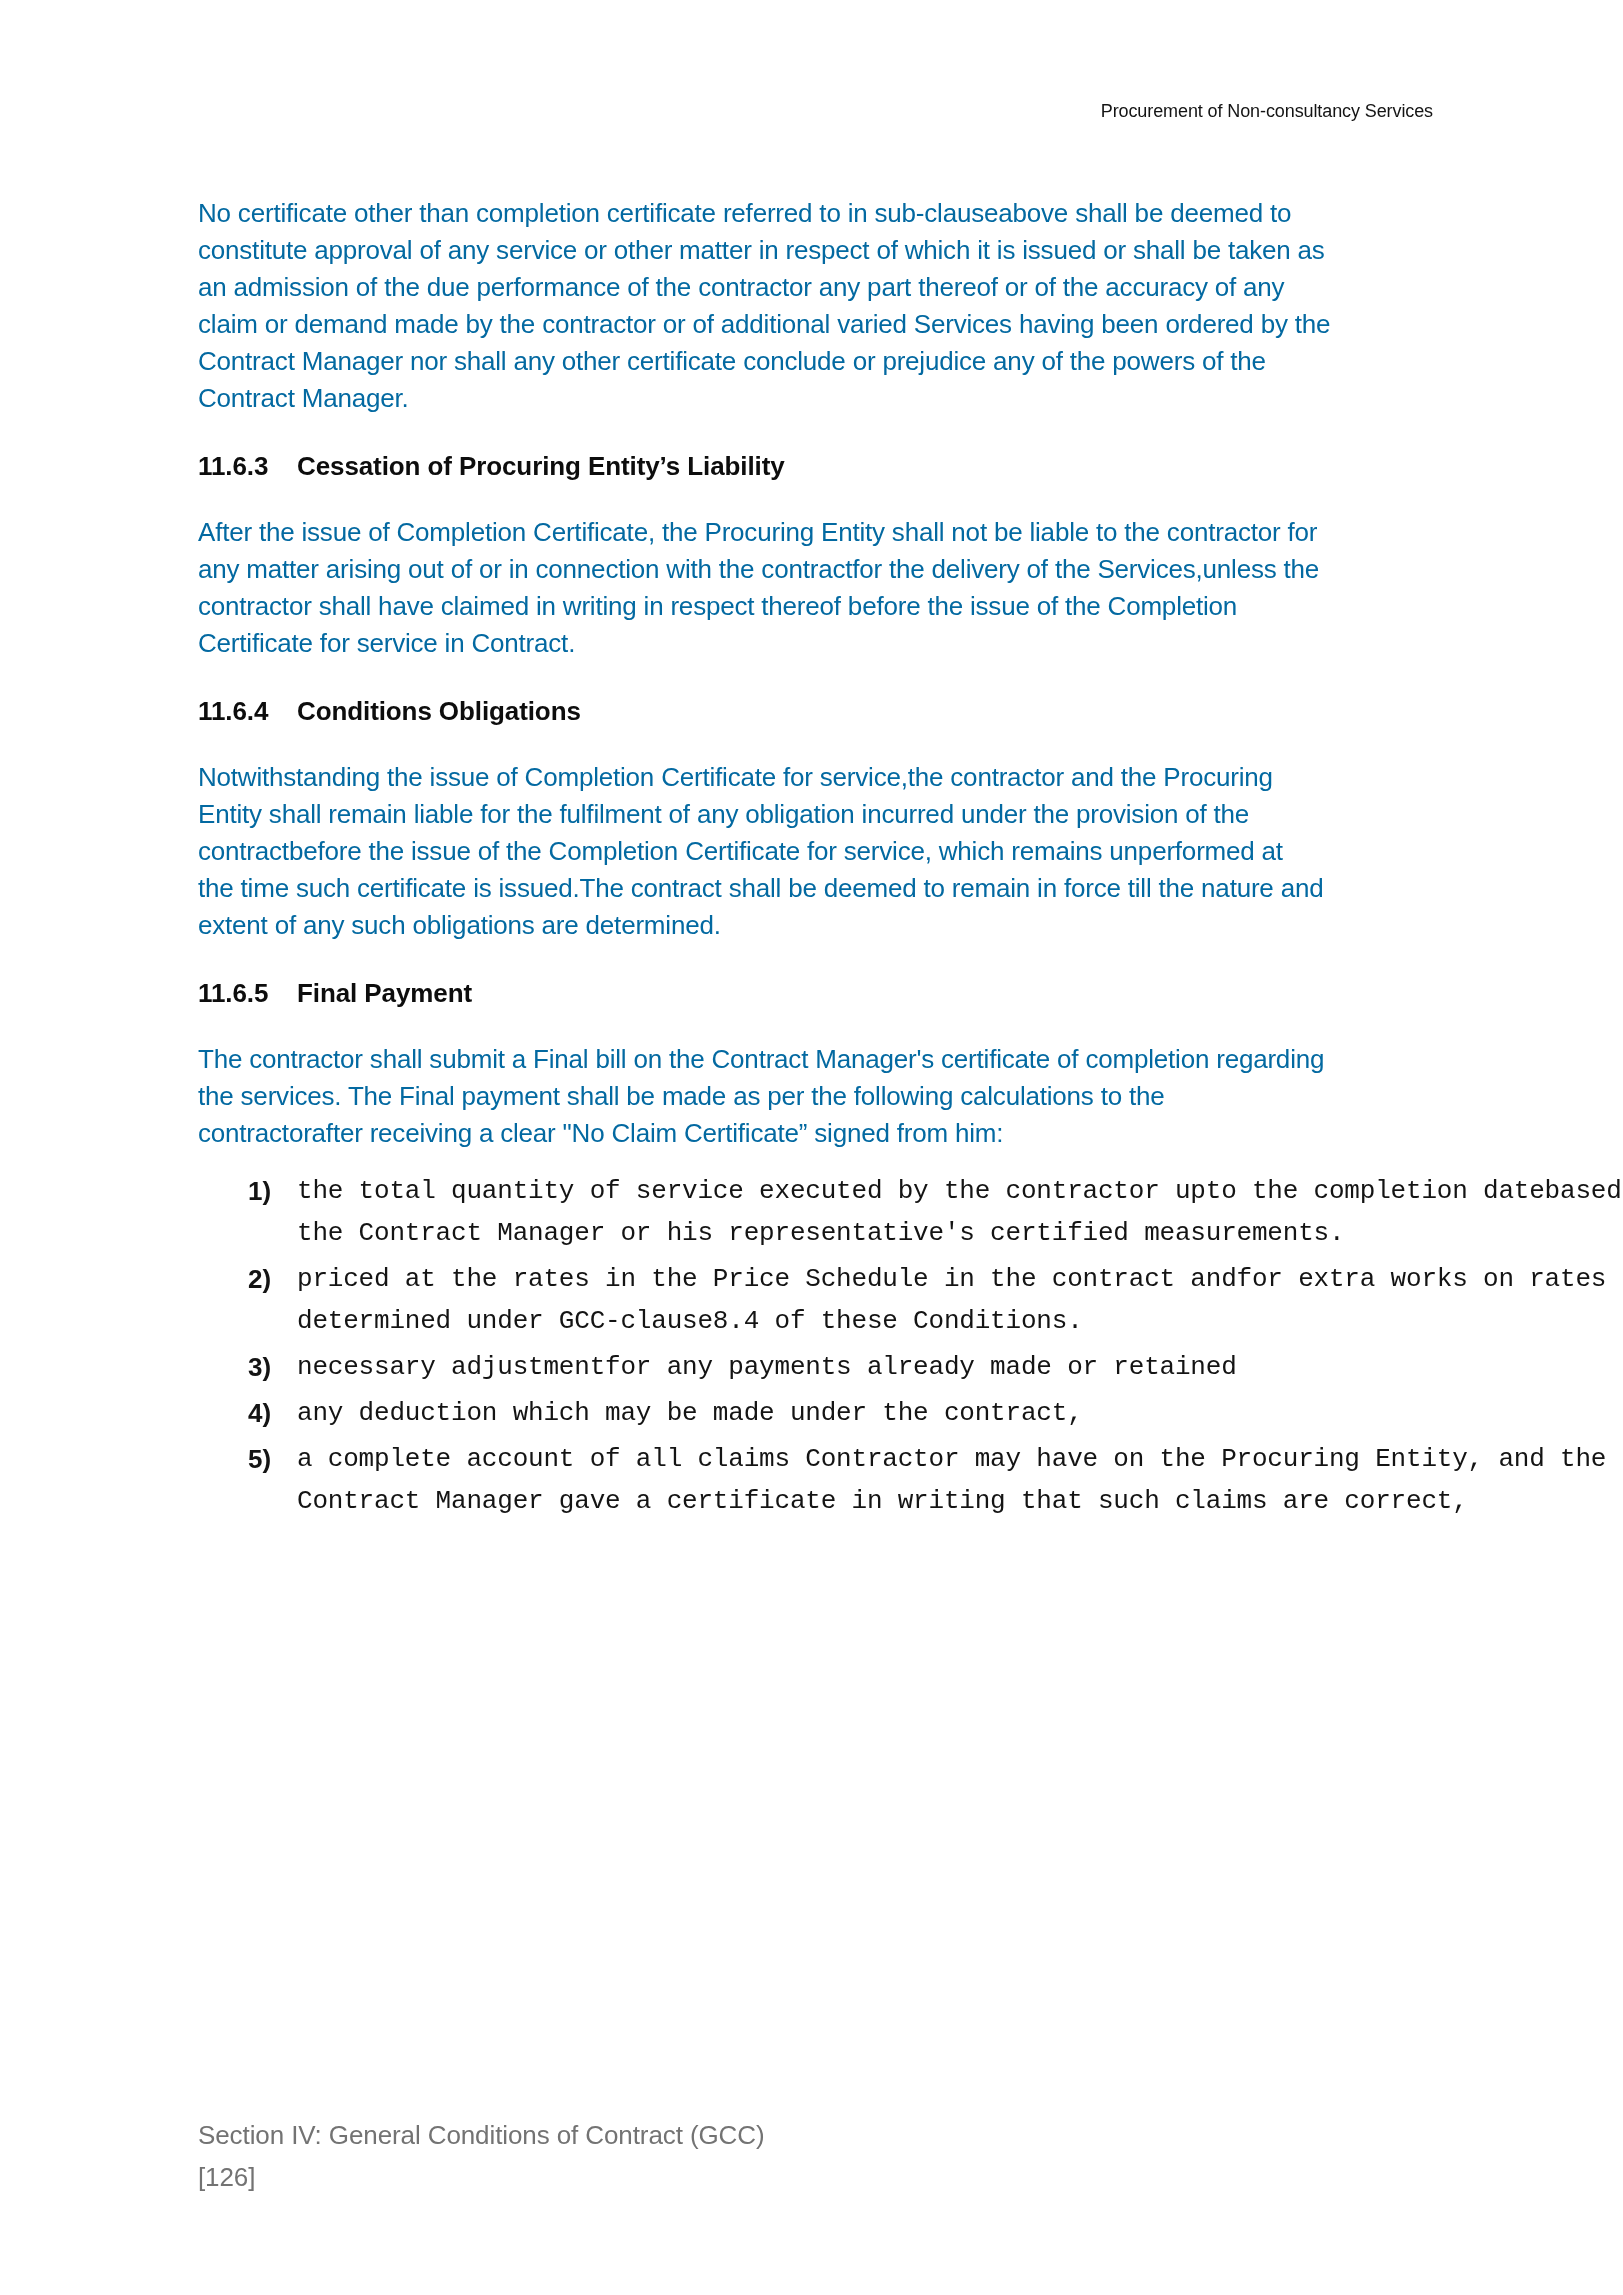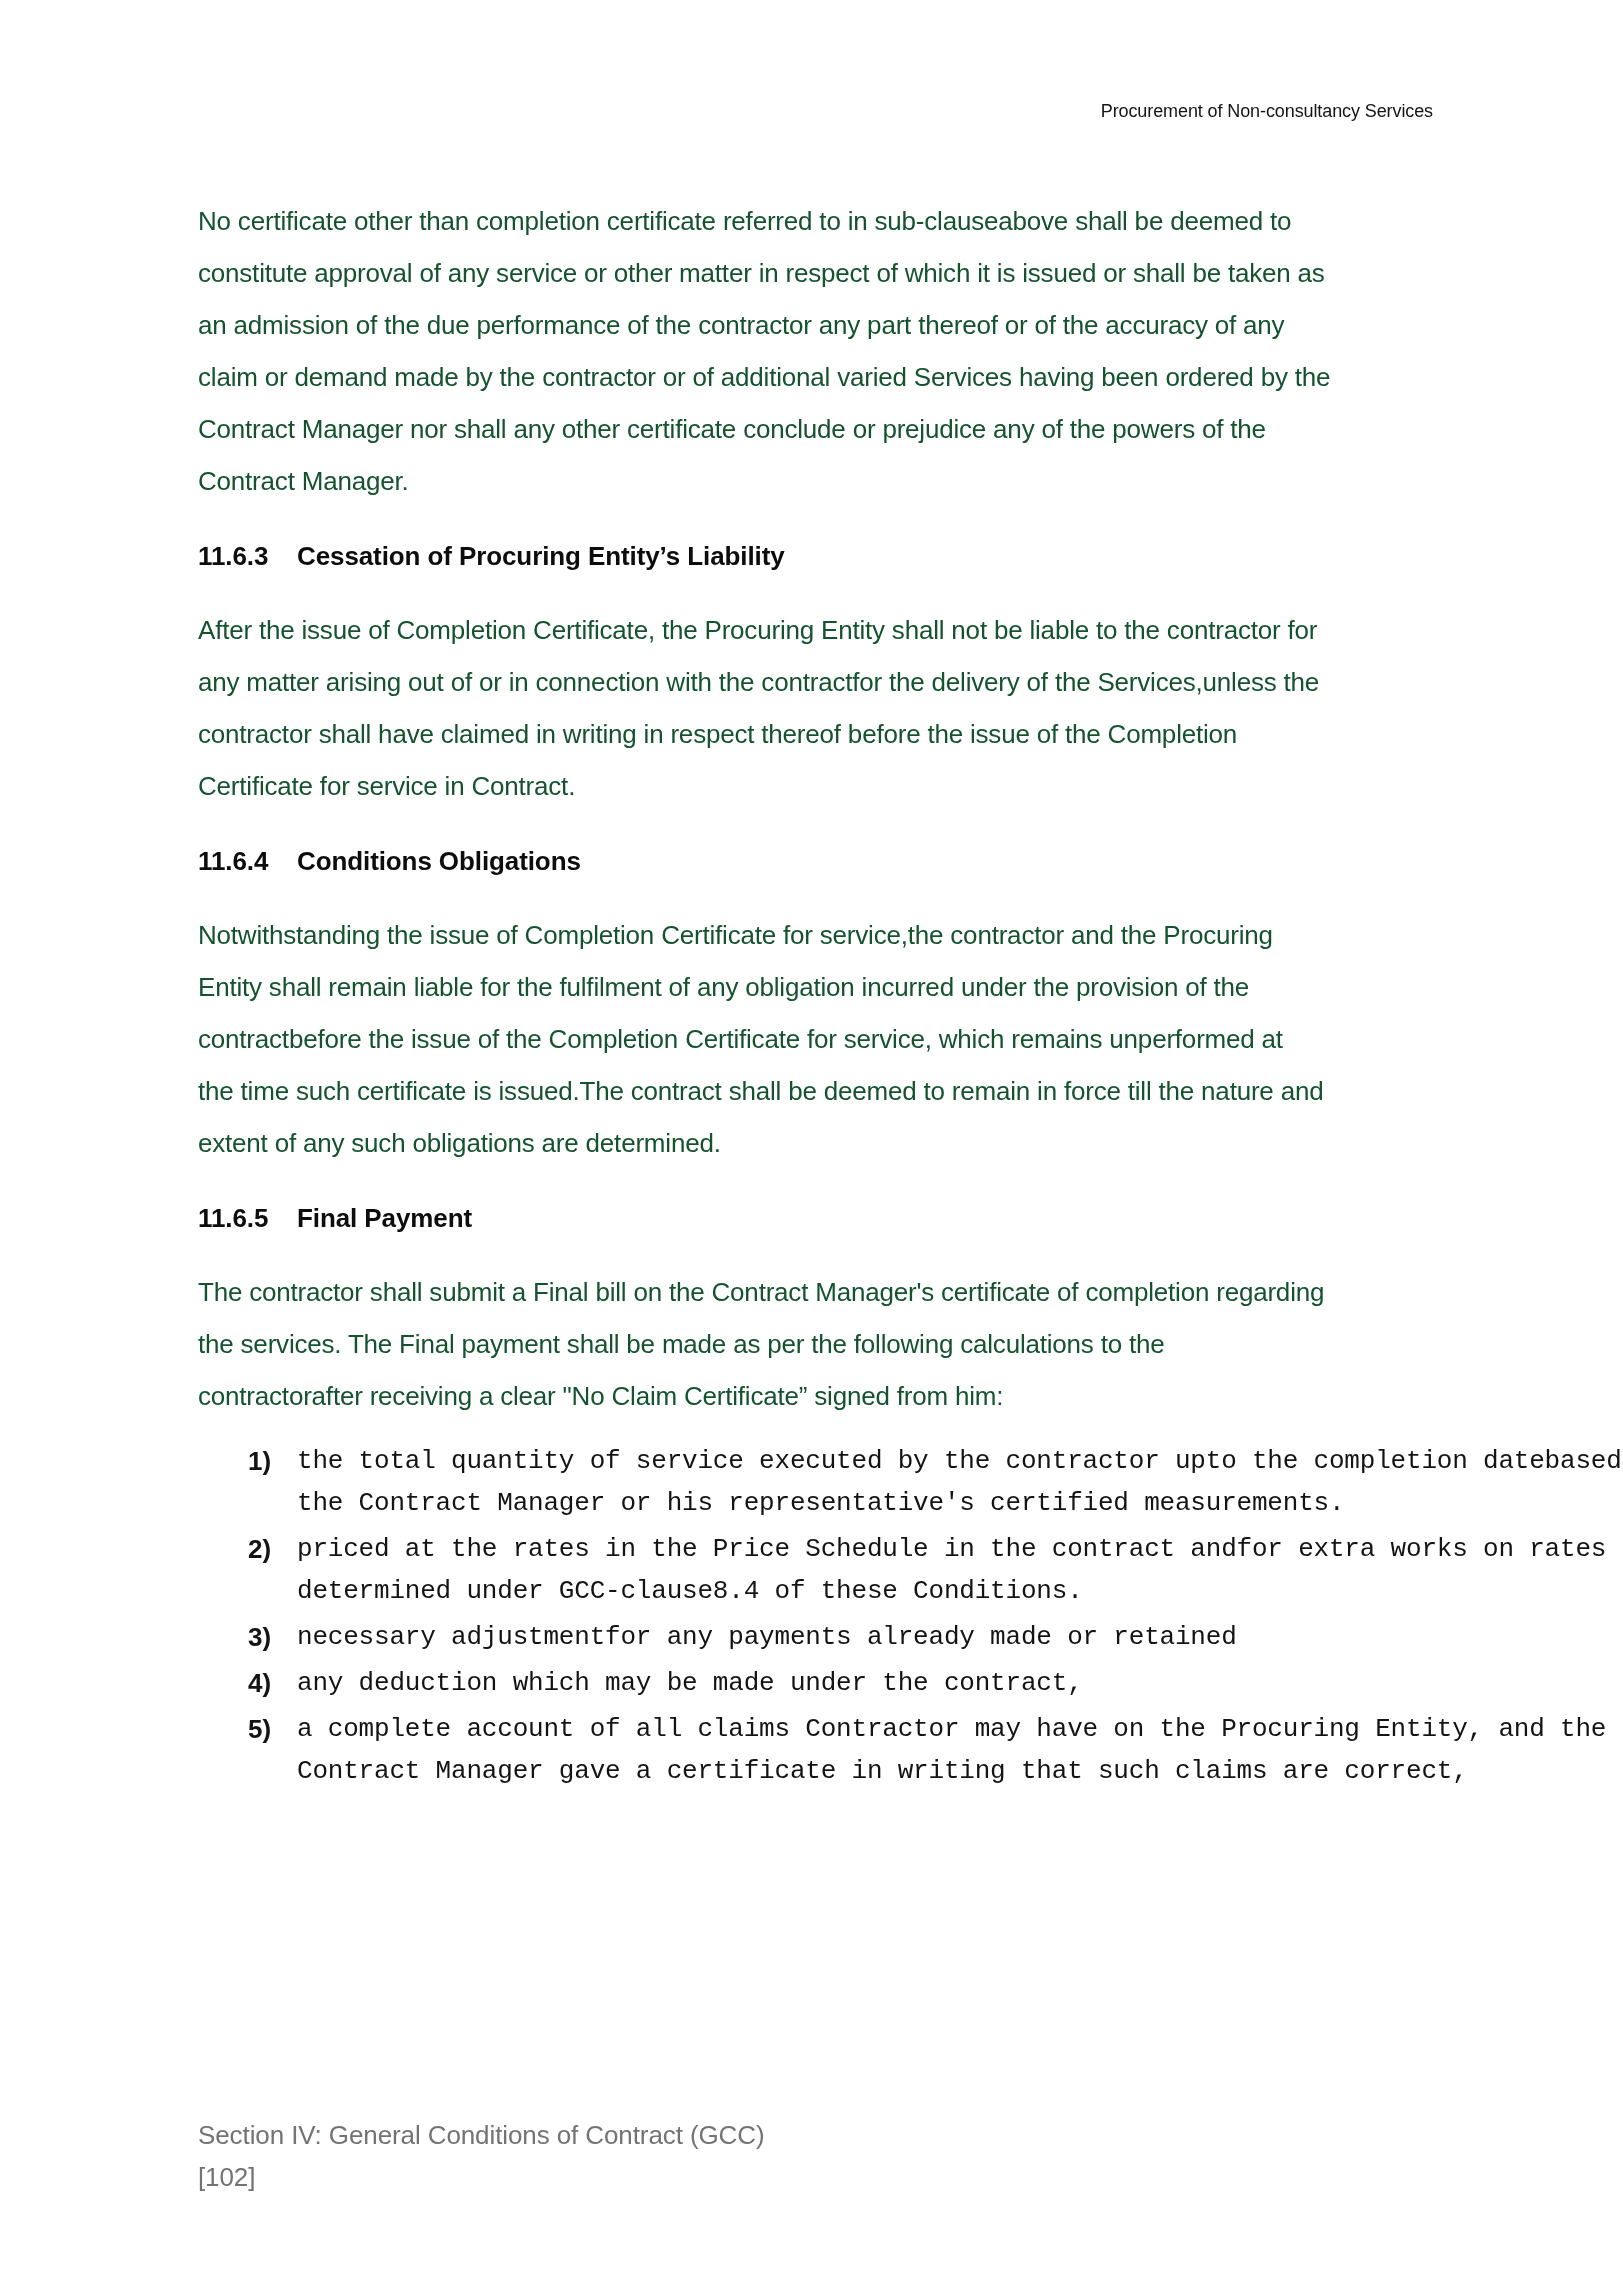--- a/index.html
+++ b/index.html
@@ -28,25 +28,25 @@
     color: #141414;
   }
   .content {
     position: absolute;
     top: 195px;
     left: 198px;
     width: 1256px;
   }
   .para {
     font-size: 26px;
-    line-height: 52px;
+    line-height: 37px;
     letter-spacing: -0.2px;
     white-space: pre;
     margin: 0 0 27.5px 0;
-    color: #14532d;
+    color: #0369a1;
   }
   .sec-heading {
     display: flex;
     font-size: 26px;
     font-weight: bold;
     line-height: 42px;
     letter-spacing: -0.1px;
     margin: 6.5px 0 27.5px 0;
     color: #0d0d0d;
   }
@@ -161,17 +161,17 @@
         <span class="li-num">5)</span>
         <span class="li-text">a complete account of all claims Contractor may have on the Procuring Entity, and the
 Contract Manager gave a certificate in writing that such claims are correct,</span>
       </div>
     </div>
 
   </div>
 
   <div class="page-footer">
     <span>Section IV: General Conditions of Contract (GCC)</span>
-    <span>[102]</span>
+    <span>[126]</span>
   </div>
 
 </div>
 
 
 </body></html>

